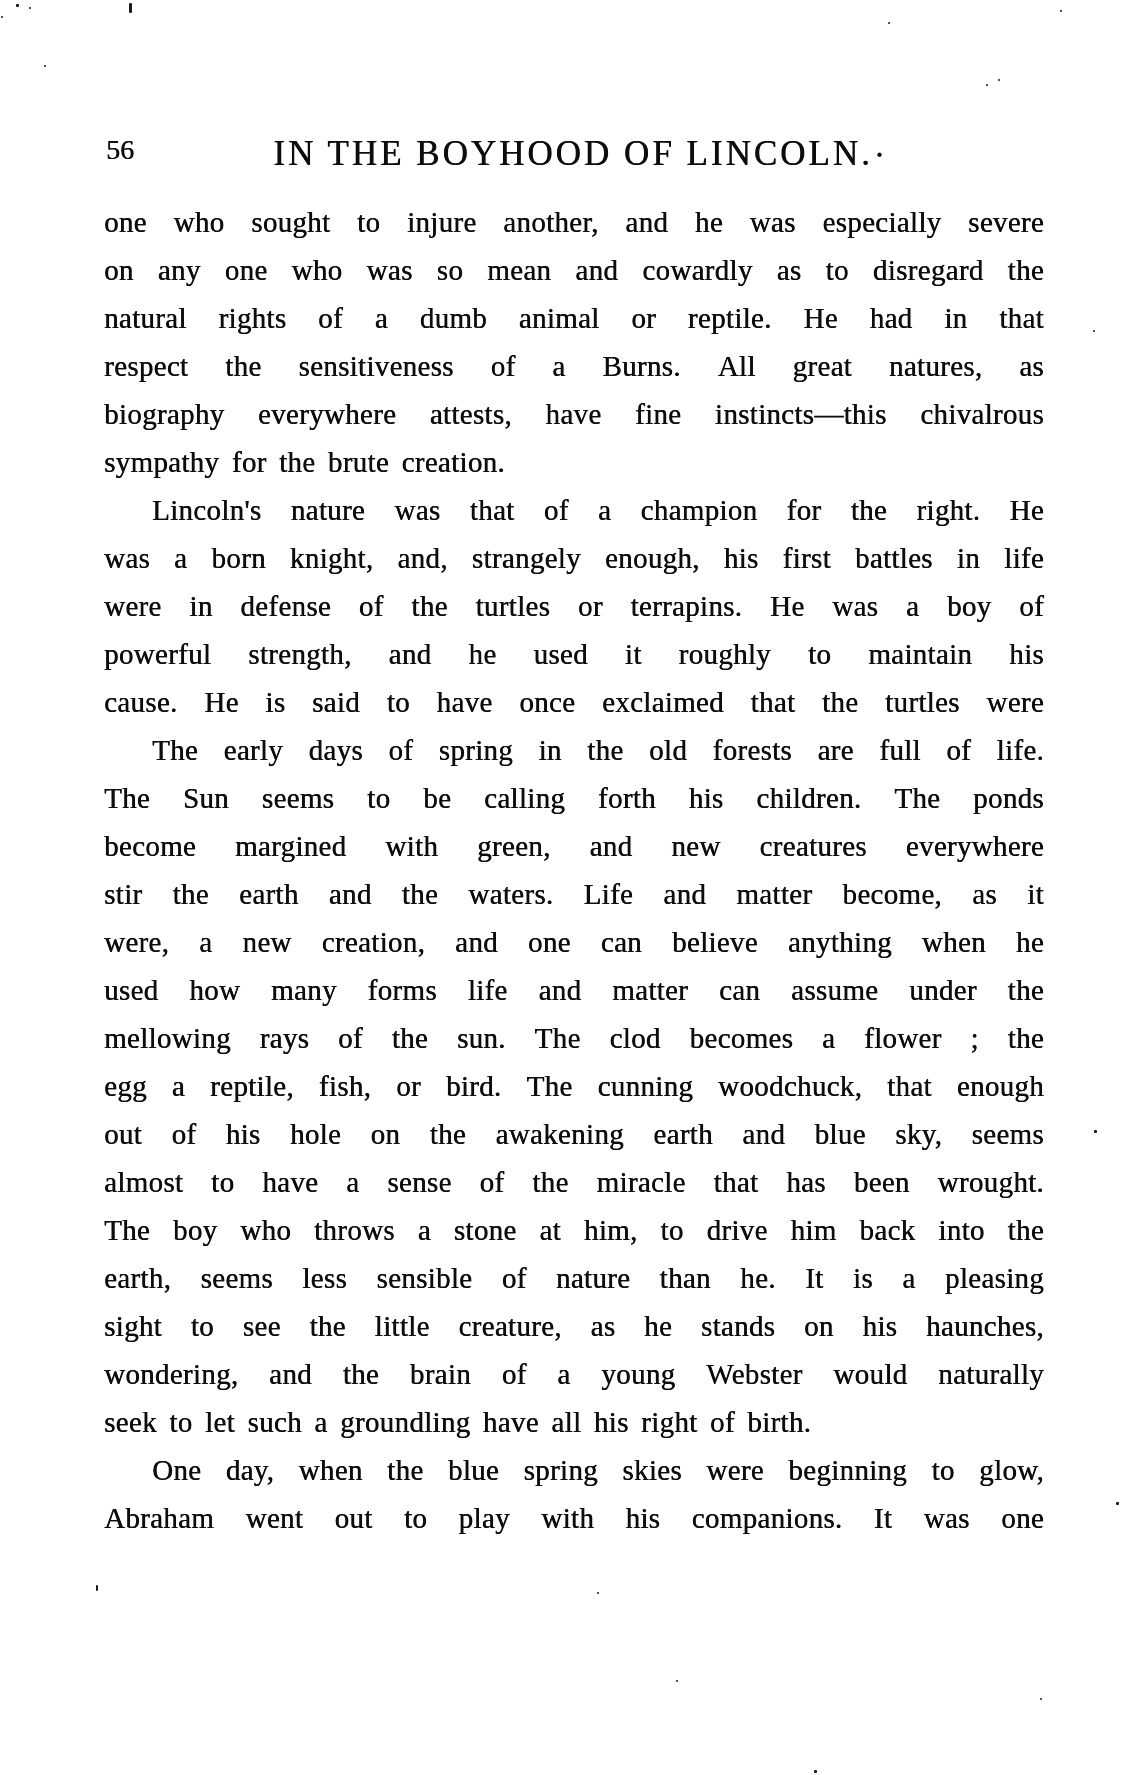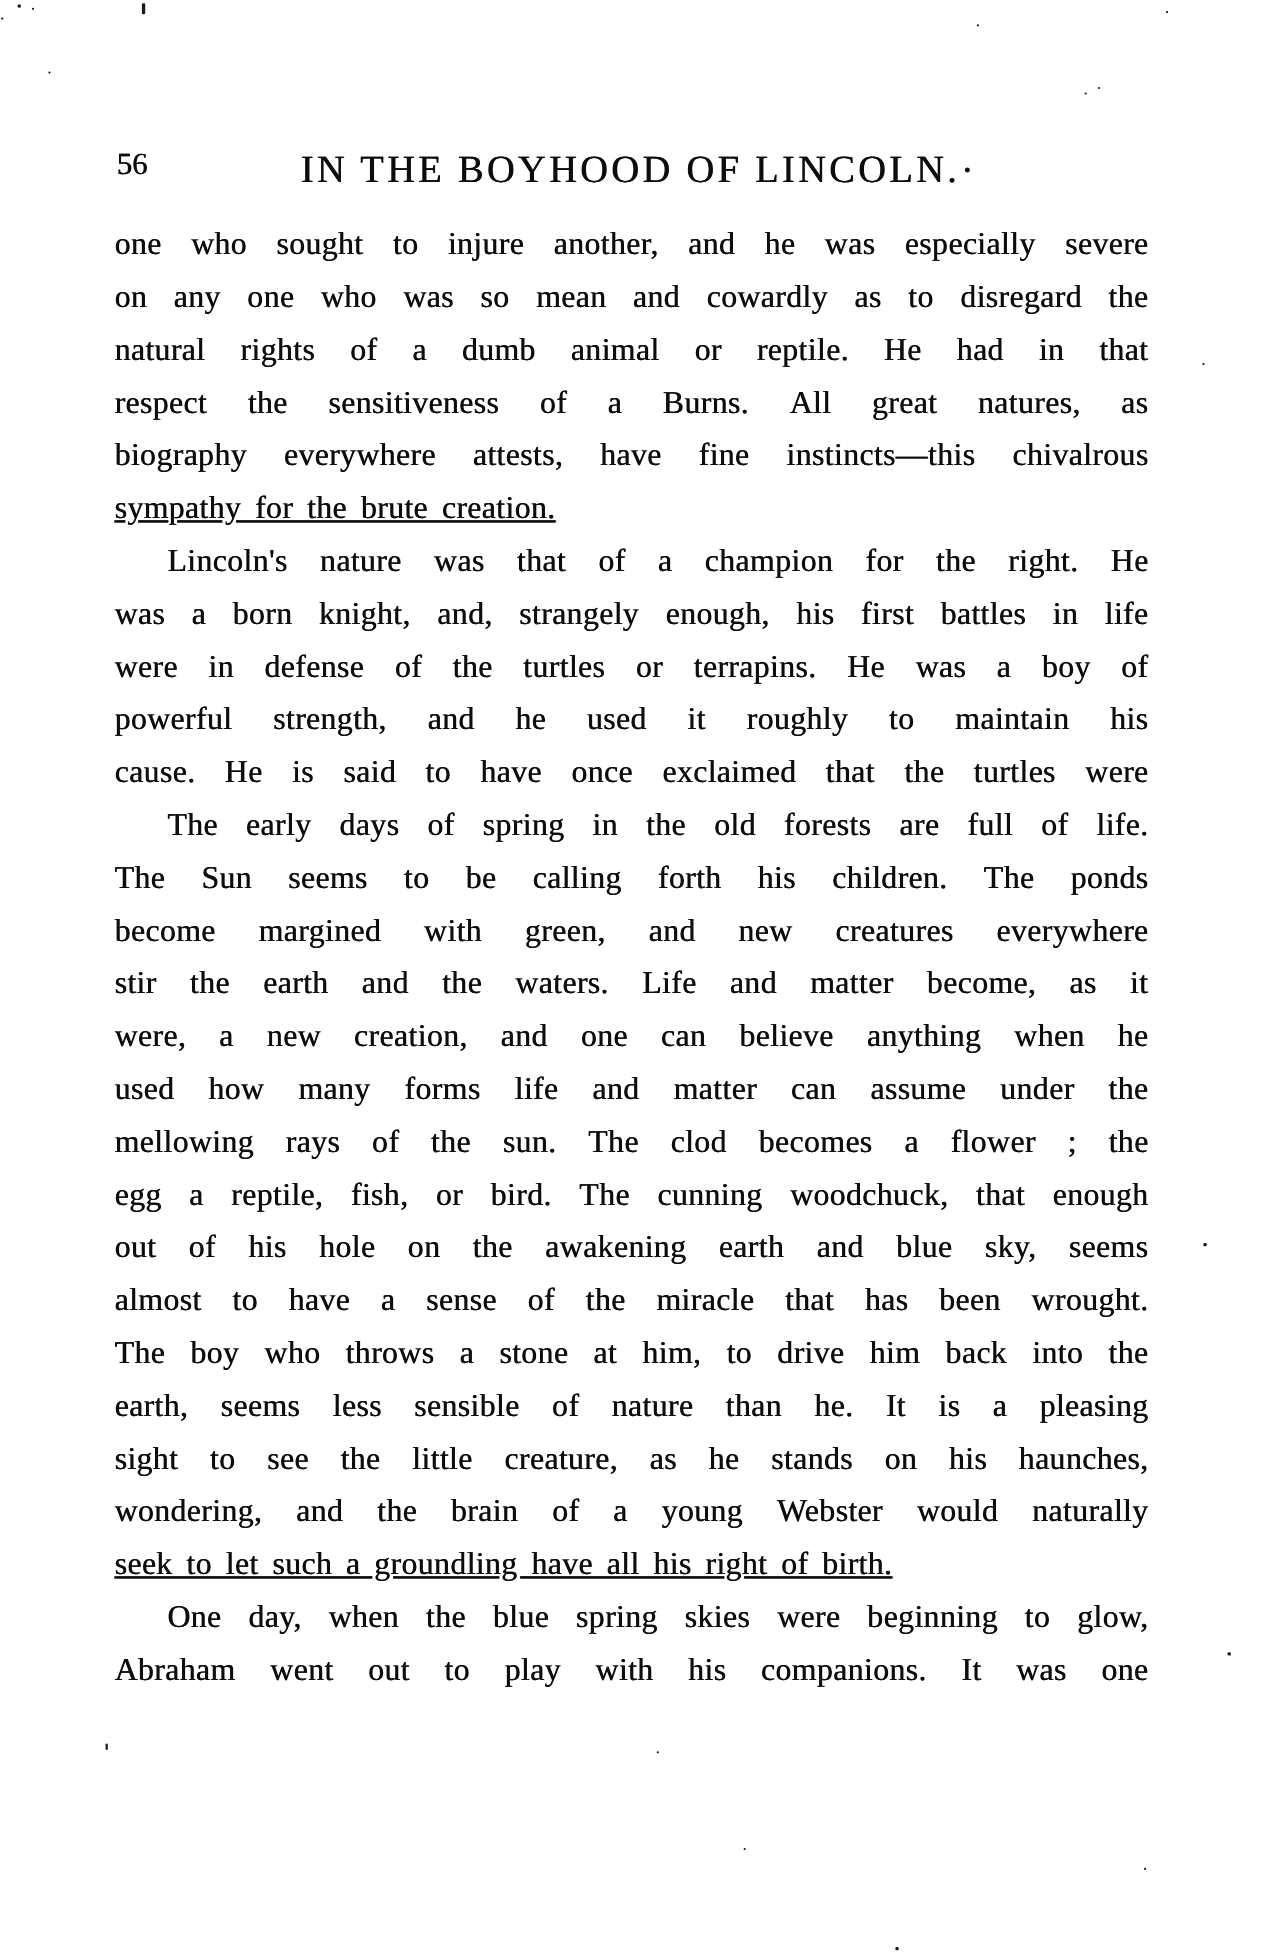--- a/index.html
+++ b/index.html
@@ -34,21 +34,21 @@
   .text-block {
     position: absolute; left: 104px; top: 198px; width: 940px;
     font-size: 29px; letter-spacing: 0.3px;
     text-shadow: 0.45px 0 0 currentColor;
   }
   .line {
     height: 48px; line-height: 48px;
     white-space: nowrap; overflow: visible;
   }
   .line.justify { display: flex; justify-content: space-between; }
-  .line.plain { word-spacing: 5px; text-decoration: underline; }
+  .line.plain { word-spacing: 5px; }
   .line.indent { padding-left: 48px; }
   
   .speck {
     position: absolute; background: #1a1a1a; border-radius: 1px;
   }
 </style>
 </head>
 <body style="background: rgb(255, 255, 255);">
 
 <div id="page" style="color: rgb(13, 13, 13);">

